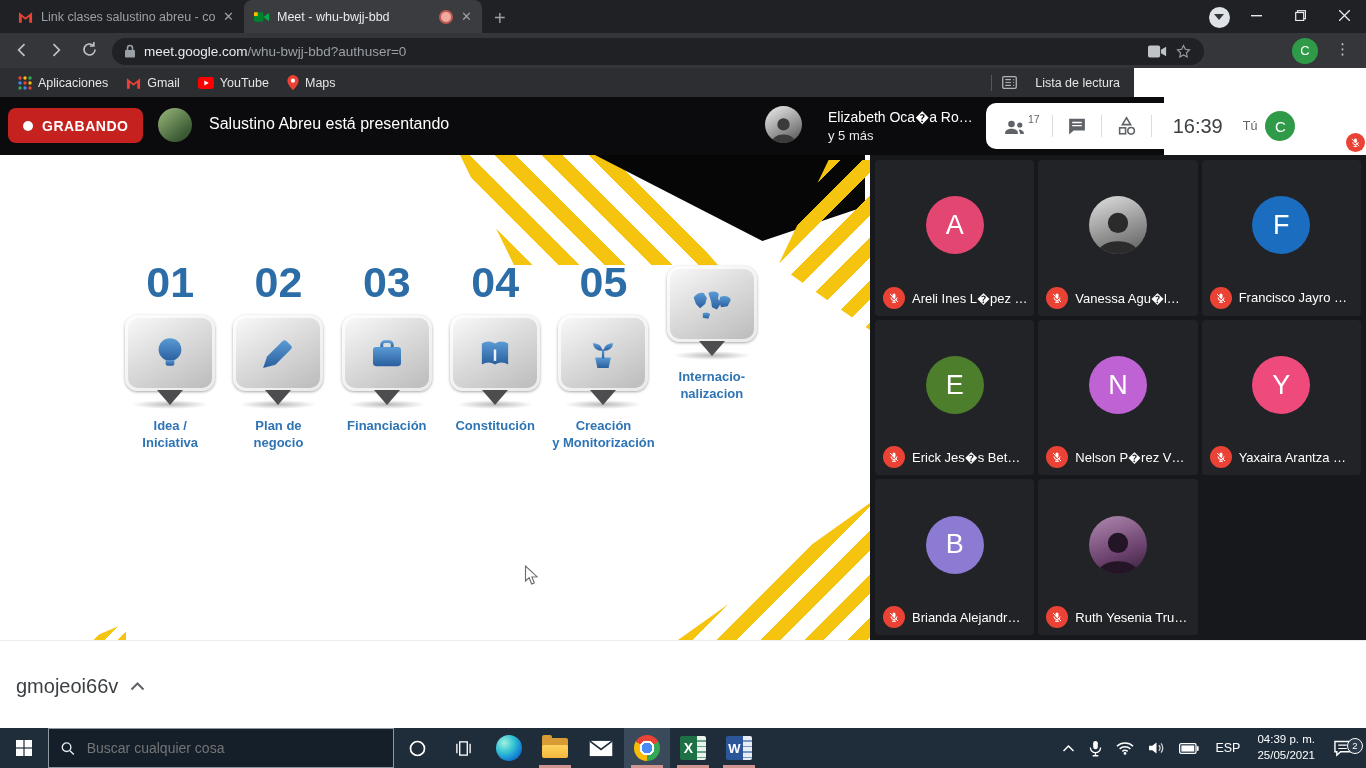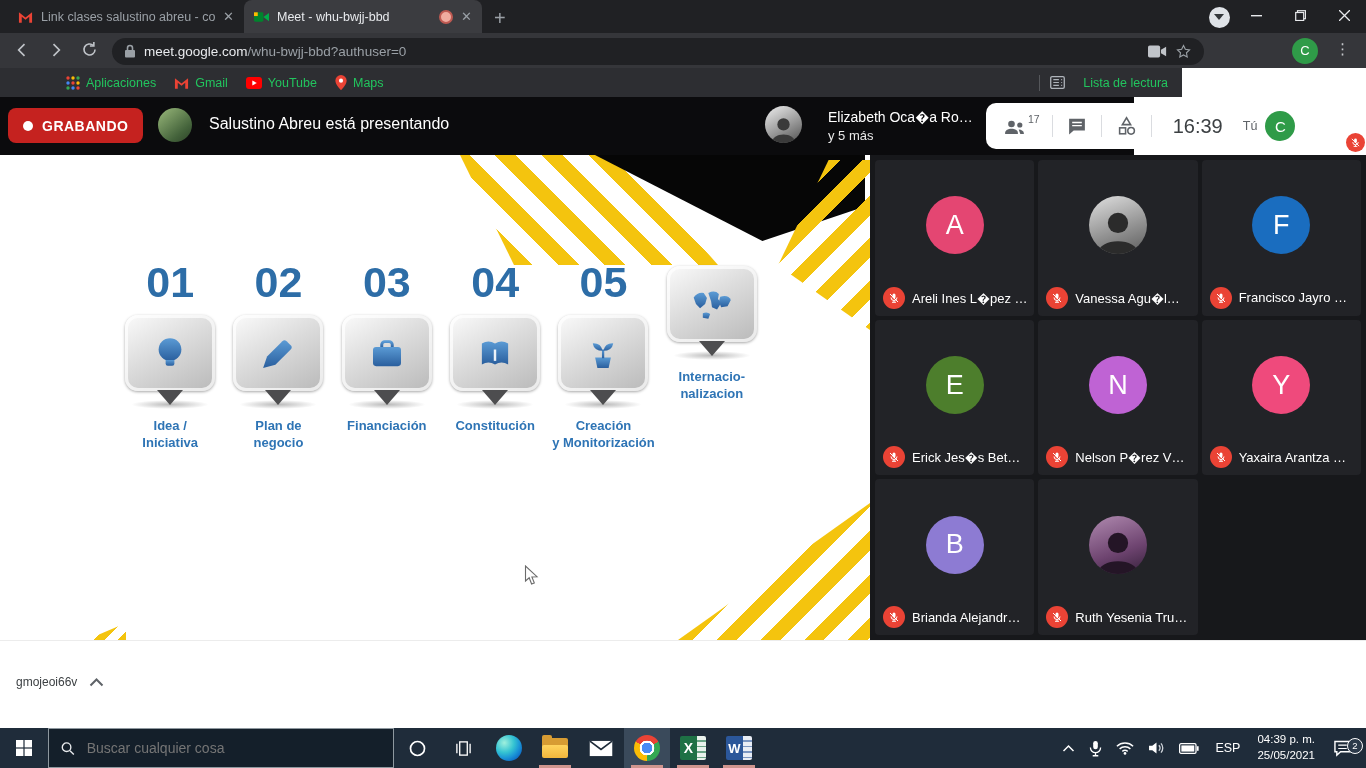--- a/index.html
+++ b/index.html
@@ -19,25 +19,25 @@
   .newtab{color:#9aa0a6;font-size:20px;margin-left:12px;line-height:30px;}
   .winbtn{position:absolute;top:0;height:30px;width:44px;color:#e8eaed;display:flex;align-items:center;justify-content:center;}
   .toolbar{position:absolute;left:0;top:33px;width:1366px;height:35px;background:#35363a;}
   .navic{position:absolute;top:7px;}
   .omnibox{position:absolute;left:112px;top:4.5px;width:1092px;height:27px;border-radius:14px;background:#202124;
     display:flex;align-items:center;padding:0 12px;box-sizing:border-box;gap:8px;font-size:13.5px;}
   .omnibox .host{color:#e8eaed;}
   .omnibox .path{color:#9aa0a6;}
   .avatarC{width:26px;height:26px;border-radius:50%;color:#fff;font-size:13px;display:flex;align-items:center;justify-content:center;}
   .bookbar{position:absolute;left:0;top:68px;width:1134px;height:29px;background:#2d2e32;display:flex;align-items:center;
-    color:#22c55e;font-size:12.5px;padding-left:48px;}
+    color:#e5e5e5;font-size:12.5px;}
   .bmk{display:flex;align-items:center;gap:6px;margin-left:18px;}
 
   
-  .meethdr{position:absolute;left:0;top:97px;width:1134px;height:58px;background:#0b0b0d;}
+  .meethdr{position:absolute;left:0;top:97px;width:1134px;height:58px;background:#0b0b0d;padding-left:30px;}
   .recbadge{position:absolute;left:8px;top:11px;height:35px;background:#c5221f;border-radius:8px;
     display:flex;align-items:center;gap:9px;padding:0 15px;color:#fff;font-weight:bold;font-size:14px;letter-spacing:.5px;}
   .recbadge .dot{width:10px;height:10px;border-radius:50%;background:#fff;}
   .pill{position:absolute;left:986px;top:6px;width:380px;height:46px;background:#fff;border-radius:10px 0 0 10px;
     display:flex;align-items:center;padding-left:16px;box-sizing:border-box;}
   .sep{width:1px;height:22px;background:#dadce0;margin:0 13px;}
   .clock16{font-size:20px;color:#3c4043;margin-left:8px;}
   .sup17{font-size:10.5px;color:#5f6368;position:relative;top:-7px;left:1px;}
 
   
@@ -75,21 +75,21 @@
   .pavatar{position:absolute;left:50%;top:42%;transform:translate(-50%,-50%);width:58px;height:58px;border-radius:50%;
     display:flex;align-items:center;justify-content:center;color:#fff;font-size:27px;}
   .namerow{position:absolute;left:8px;bottom:7px;display:flex;align-items:center;gap:7px;color:#fff;font-size:13px;white-space:nowrap;}
   .micbadge{width:22px;height:22px;border-radius:50%;background:#ea4335;display:flex;align-items:center;justify-content:center;flex:none;}
   .vtile{background:linear-gradient(140deg,#8d857b,#6e665e 55%,#49433e);}
   .photo-gray{background:linear-gradient(160deg,#e0e0e0,#8f8f8f 60%,#5c5c5c);}
   .photo-purple{background:linear-gradient(160deg,#b08ab0,#6e4470 60%,#35203a);}
 
   
   .botbar{position:absolute;left:0;top:640px;width:1366px;height:88px;background:#fff;border-top:1px solid #ececec;box-sizing:border-box;}
-  .mcode{position:absolute;left:16px;top:34px;font-size:12px;color:#3c4043;display:flex;align-items:center;gap:12px;}
+  .mcode{position:absolute;left:16px;top:34px;font-size:20px;color:#3c4043;display:flex;align-items:center;gap:12px;}
 
   
   .taskbar{position:absolute;left:0;top:728px;width:1366px;height:40px;background:#1f2c3a;display:flex;align-items:stretch;color:#fff;}
   .tbcell{width:46px;display:flex;align-items:center;justify-content:center;position:relative;}
   .tbsearch{width:346px;border:1px solid #8e989f;background:#141f2a;display:flex;align-items:center;gap:10px;
     padding:0 12px;box-sizing:border-box;}
   .tbsearch input{background:transparent;border:none;outline:none;color:#ccd2d8;font-size:14px;width:100%;
     font-family:"Liberation Sans",sans-serif;}
   .open::after{content:"";position:absolute;left:7px;right:7px;bottom:0;height:3px;background:#cf958e;}
   .chromecell{background:#3a4a5b;}

